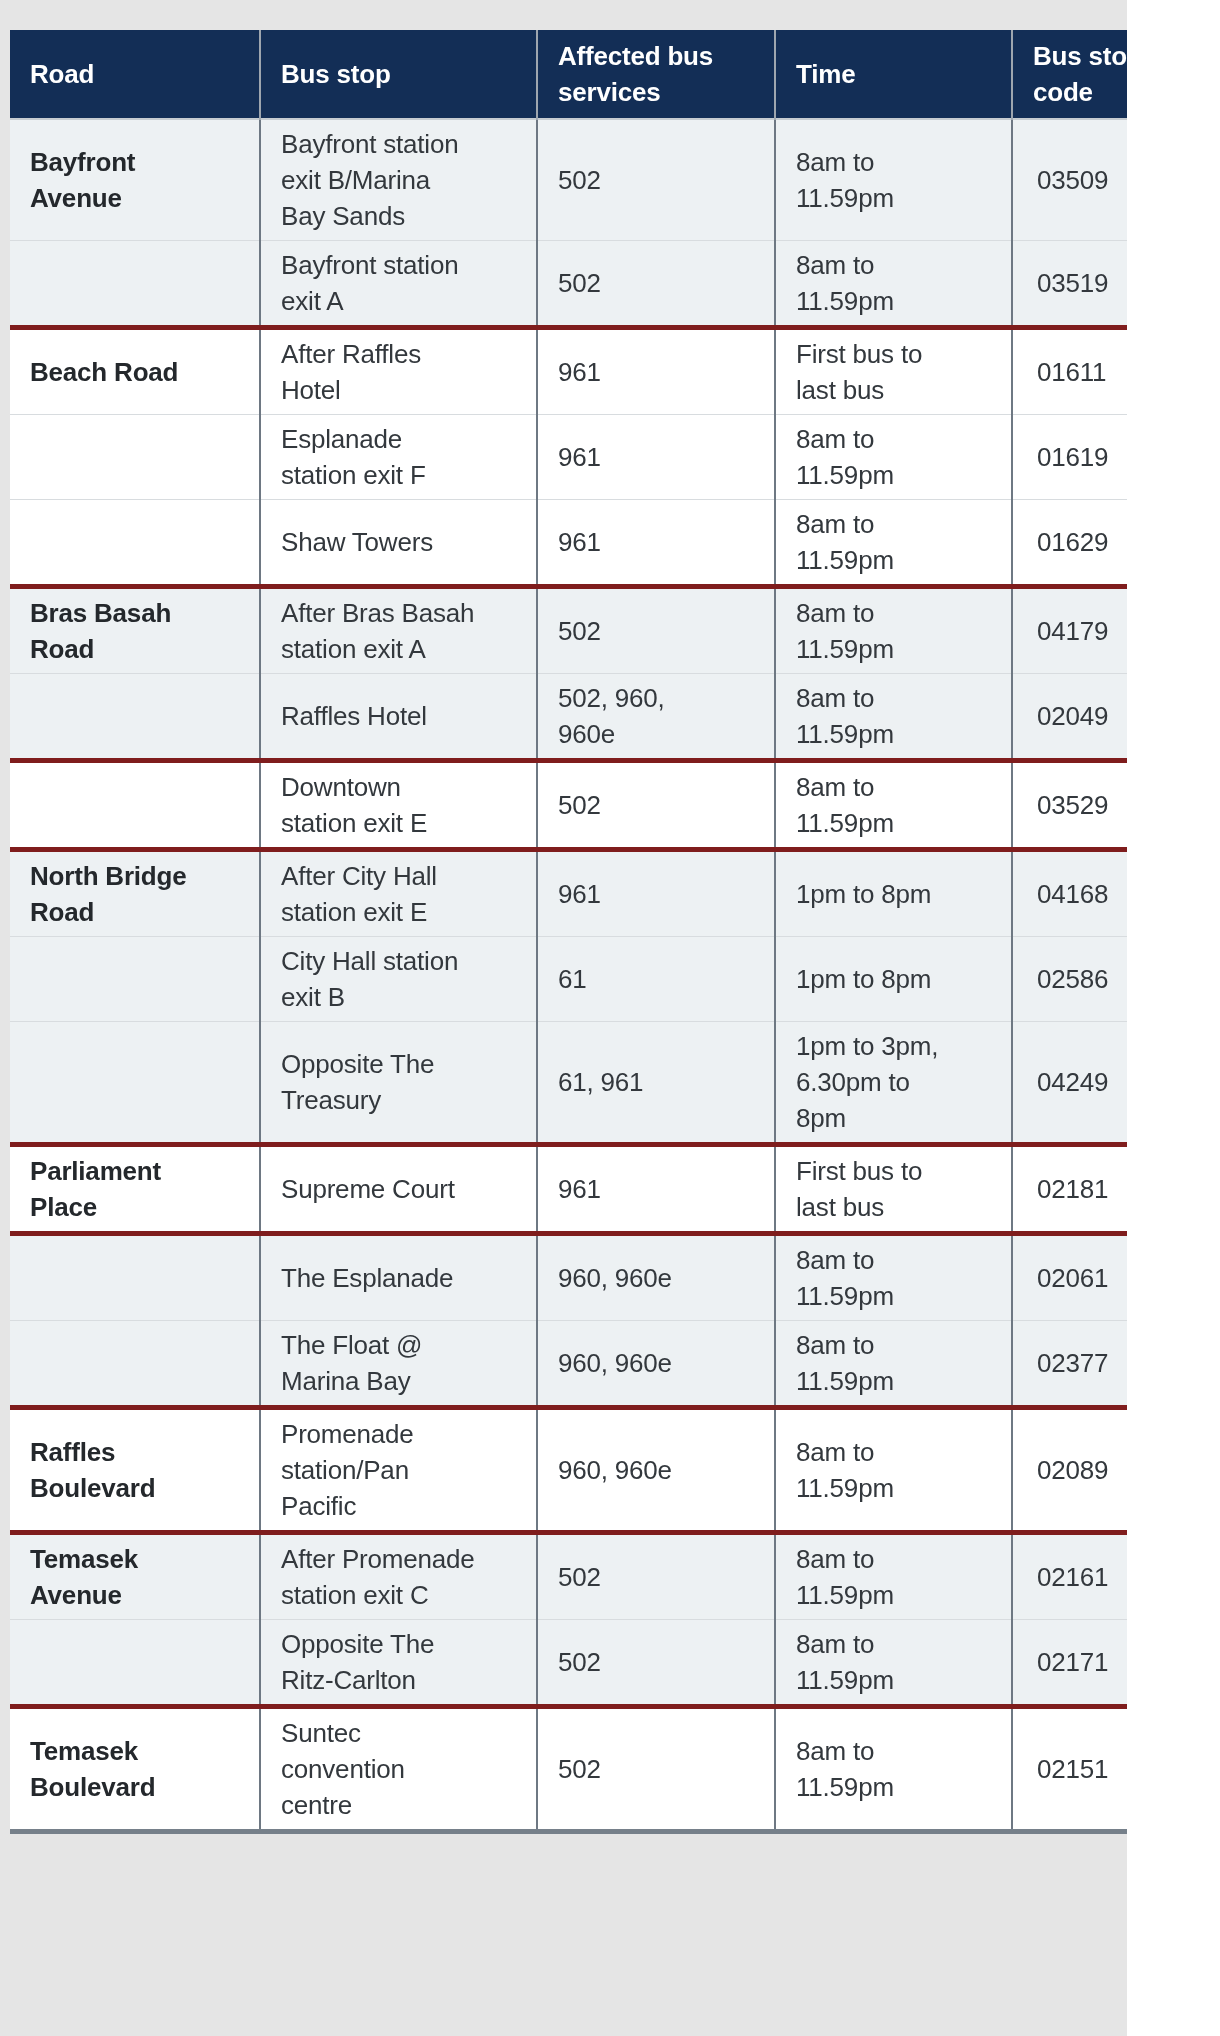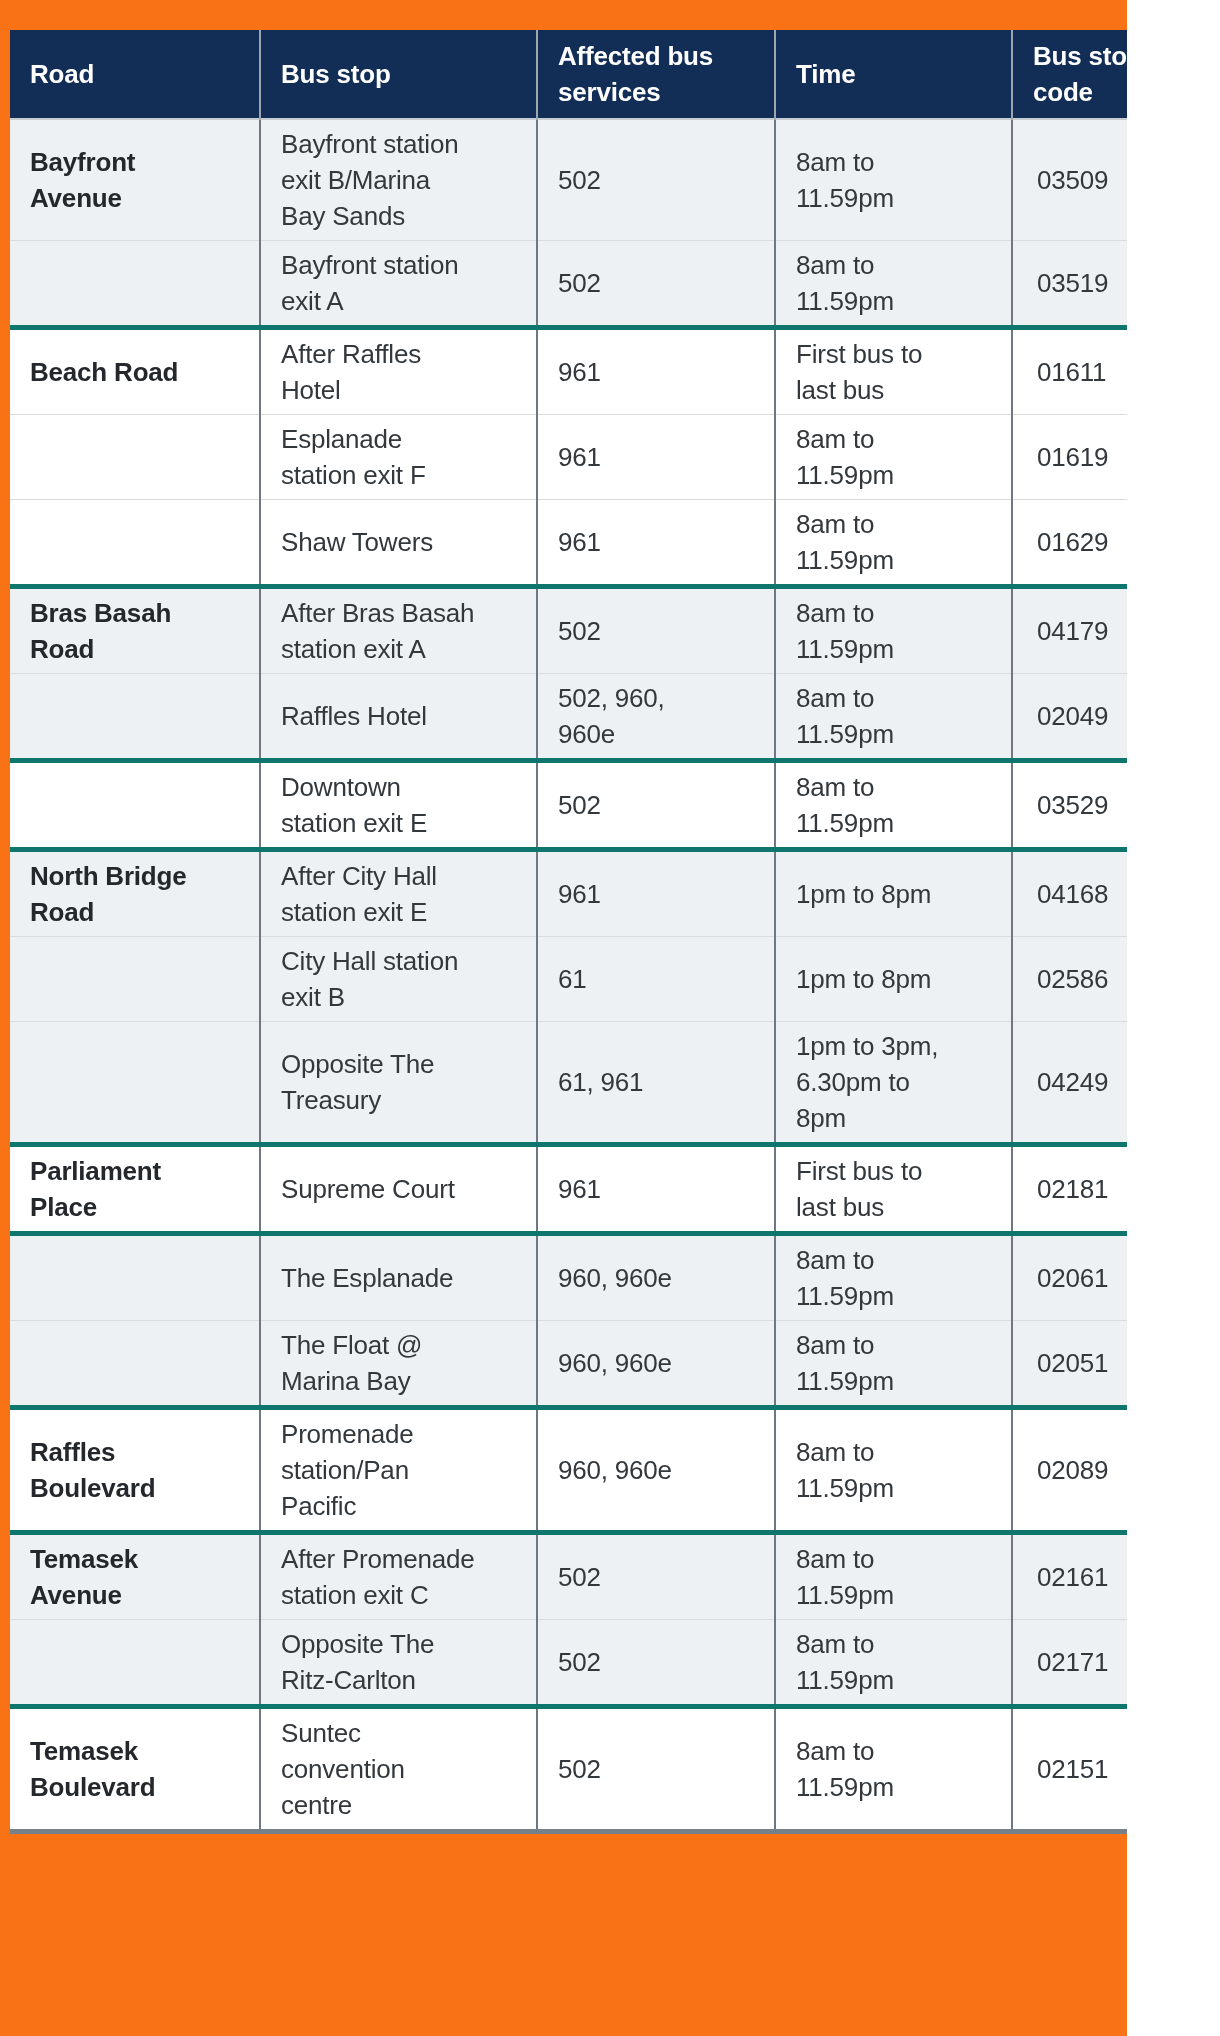--- a/index.html
+++ b/index.html
@@ -6,21 +6,21 @@
     margin: 0;
     padding: 0;
     background: #ffffff;
     font-family: "Liberation Sans", "DejaVu Sans", sans-serif;
   }
   .page {
     width: 1127px;
     height: 2036px;
     box-sizing: border-box;
     padding: 30px 10px 0 10px;
-    background: #f97316;
+    background: #e5e5e5;
     overflow: hidden;
   }
   table.disruption {
     width: 1200px;
     border-collapse: collapse;
     table-layout: fixed;
     border-bottom: 5px solid #76808a;
     letter-spacing: -0.2px;
   }
   col.c-road     { width: 250px; }
@@ -50,21 +50,21 @@
     vertical-align: middle;
     text-align: left;
     padding: 6px 14px 6px 20px;
     white-space: pre-line;
     line-height: 36px;
     border-left: 2px solid #6e7883;
   }
   tbody td:first-child { border-left: none; }
   tbody td.code-cell { padding-left: 24px; }
   tbody tr + tr td { border-top: 1px solid #d8dcdf; }
-  tbody + tbody { border-top: 5px solid #0f766e; }
+  tbody + tbody { border-top: 5px solid #7f1d1d; }
   tbody:nth-of-type(odd)  { background: #edf1f3; }
   tbody:nth-of-type(even) { background: #ffffff; }
   td.road-cell {
     font-weight: bold;
     color: #24282c;
   }
 </style>
 </head>
 <body>
 
@@ -220,21 +220,21 @@
 11.59pm</td>
           <td class="code-cell">02061</td>
         </tr>
         <tr>
           <td class="road-cell"></td>
           <td class="bus-stop-cell">The Float @
 Marina Bay</td>
           <td class="services-cell">960, 960e</td>
           <td class="time-cell">8am to
 11.59pm</td>
-          <td class="code-cell">02051</td>
+          <td class="code-cell">02377</td>
         </tr>
       </tbody>
       <tbody>
         <tr>
           <td class="road-cell">Raffles
 Boulevard</td>
           <td class="bus-stop-cell">Promenade
 station/Pan
 Pacific</td>
           <td class="services-cell">960, 960e</td>

